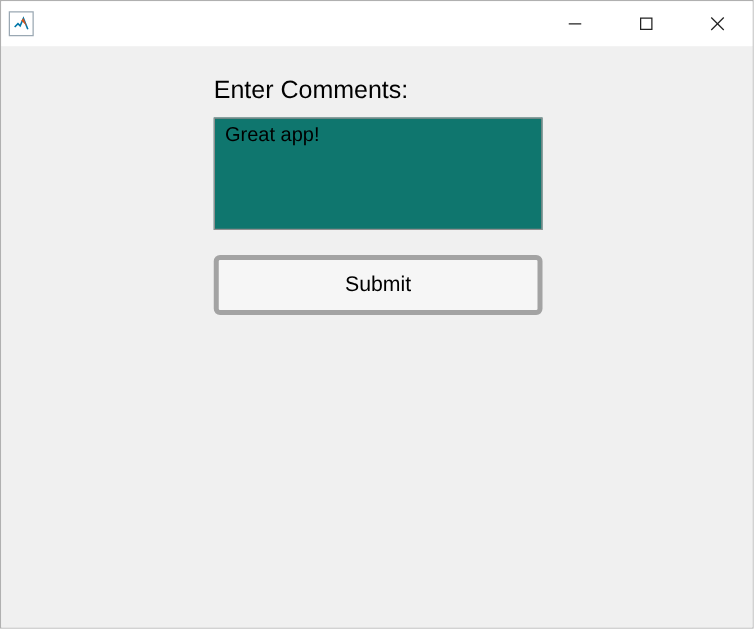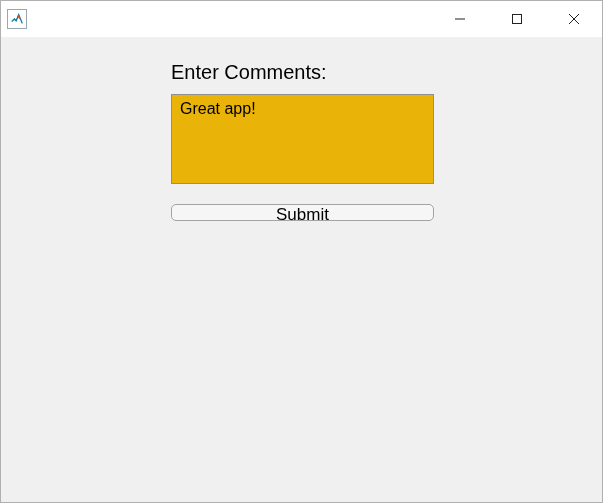--- a/index.html
+++ b/index.html
@@ -78,35 +78,35 @@
       font-size: 20px;
       color: #000;
     }
     .textarea {
       position: absolute;
       left: 170px;
       top: 57px;
       width: 263px;
       height: 90px;
       border: 1px solid #8f8f8f;
-      background: #eab308;
+      background: #0f766e;
       padding: 5px 8px;
       font-family: Arial, sans-serif;
       font-size: 16px;
       color: #000;
       resize: none;
       outline: none;
     }
     .submit-btn {
       position: absolute;
       left: 170px;
       top: 167px;
       width: 263px;
-      height: 17px;
-      border: 1px solid #a3a3a3;
+      height: 48px;
+      border: 4px solid #a3a3a3;
       border-radius: 5px;
       background: #f6f6f6;
       font-size: 17px;
       color: #000;
       cursor: pointer;
       font-family: "Segoe UI", Arial, sans-serif;
     }
   </style>
 </head>
 <body>

